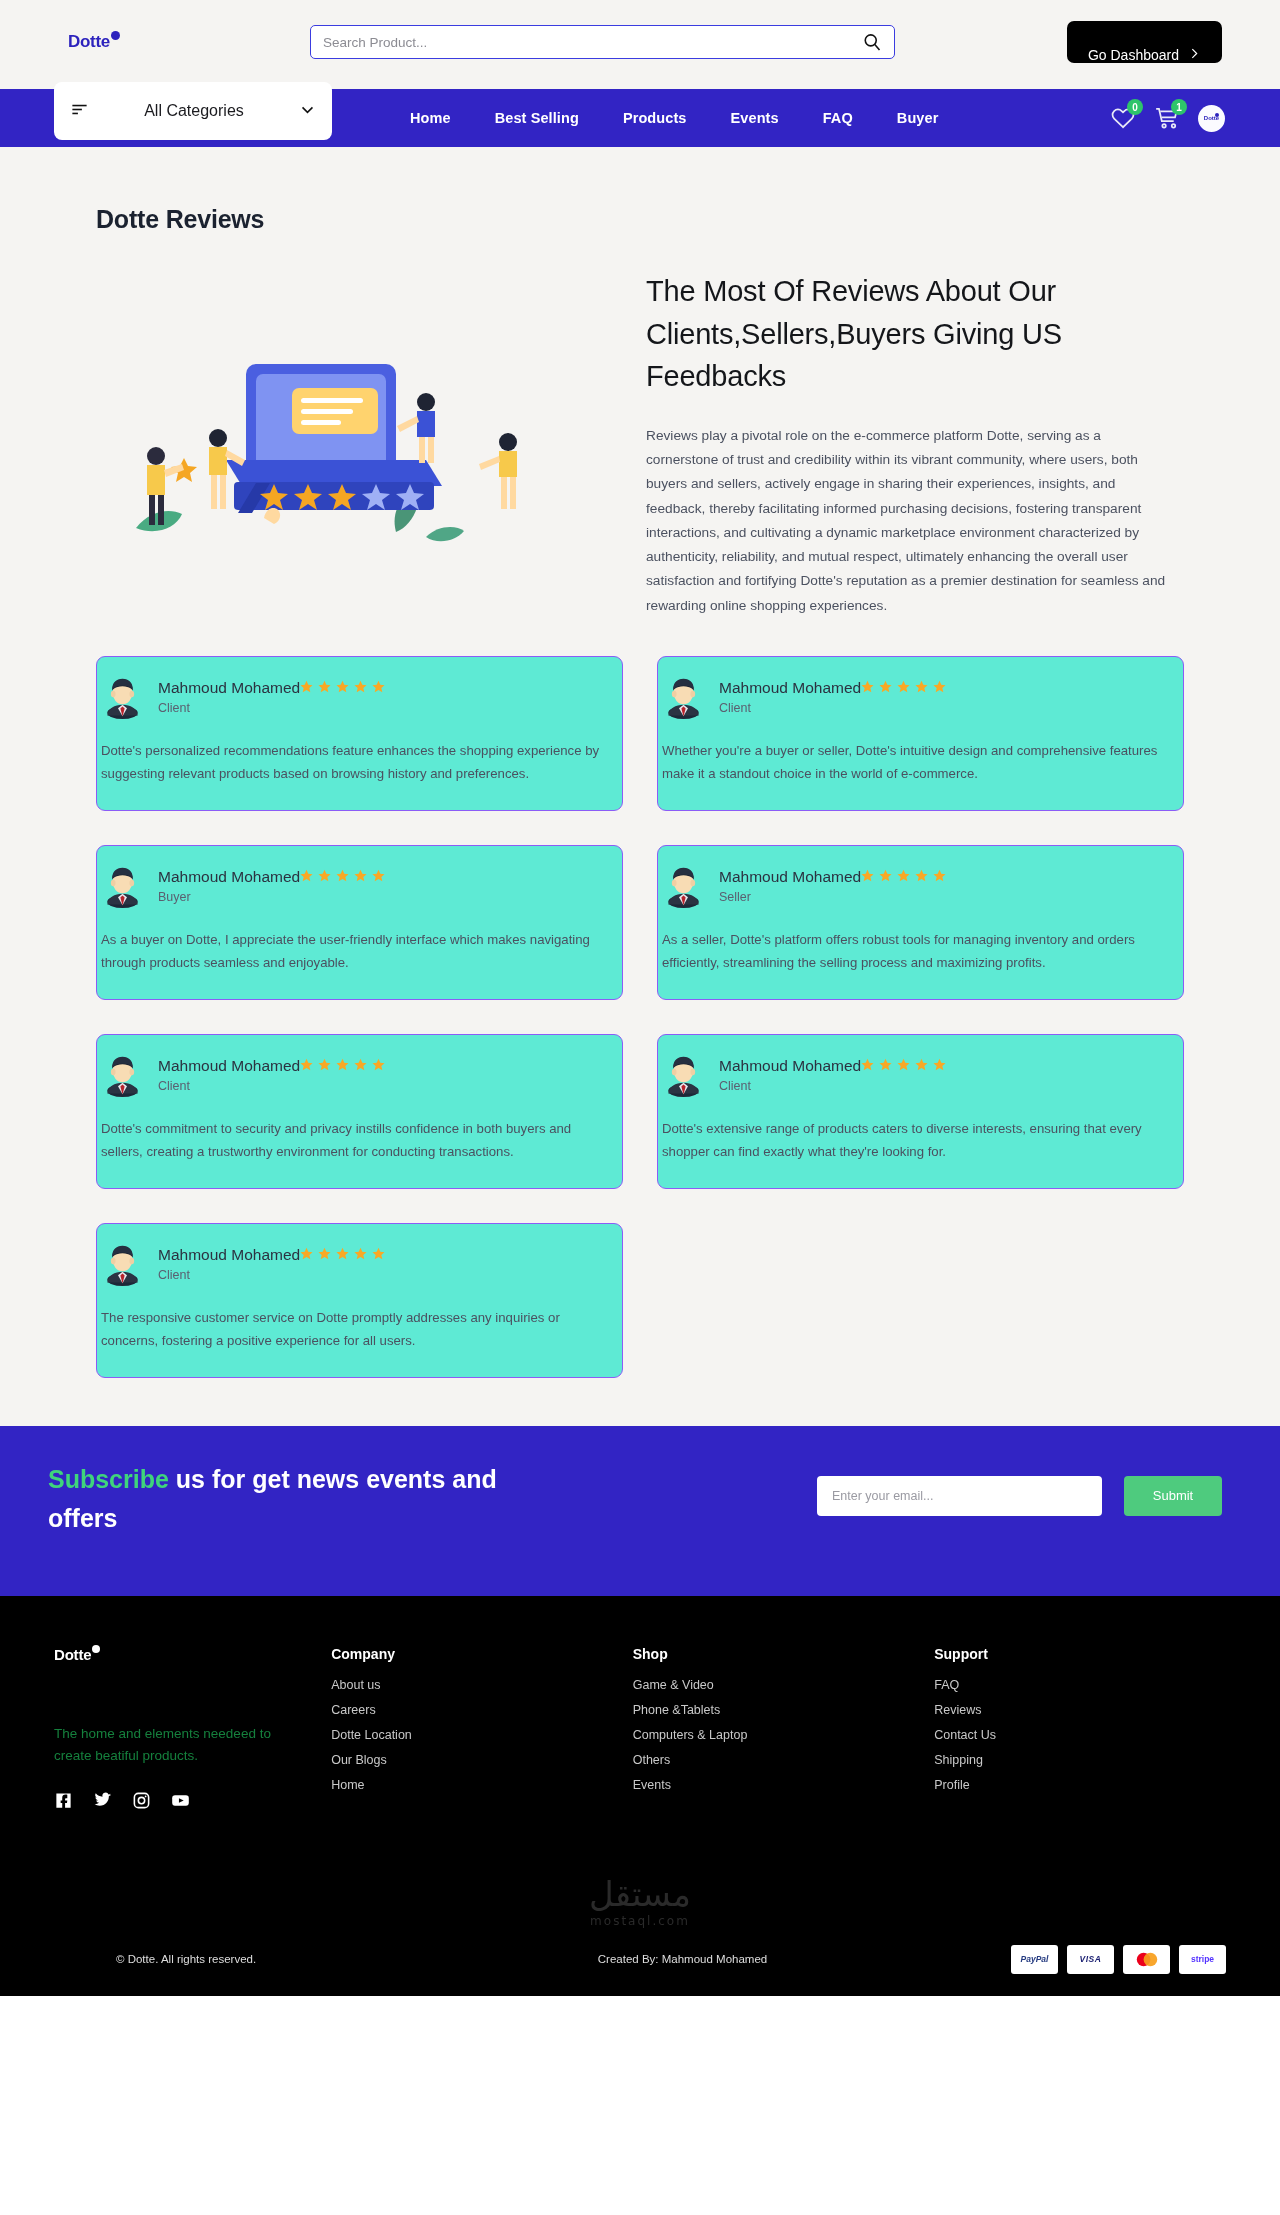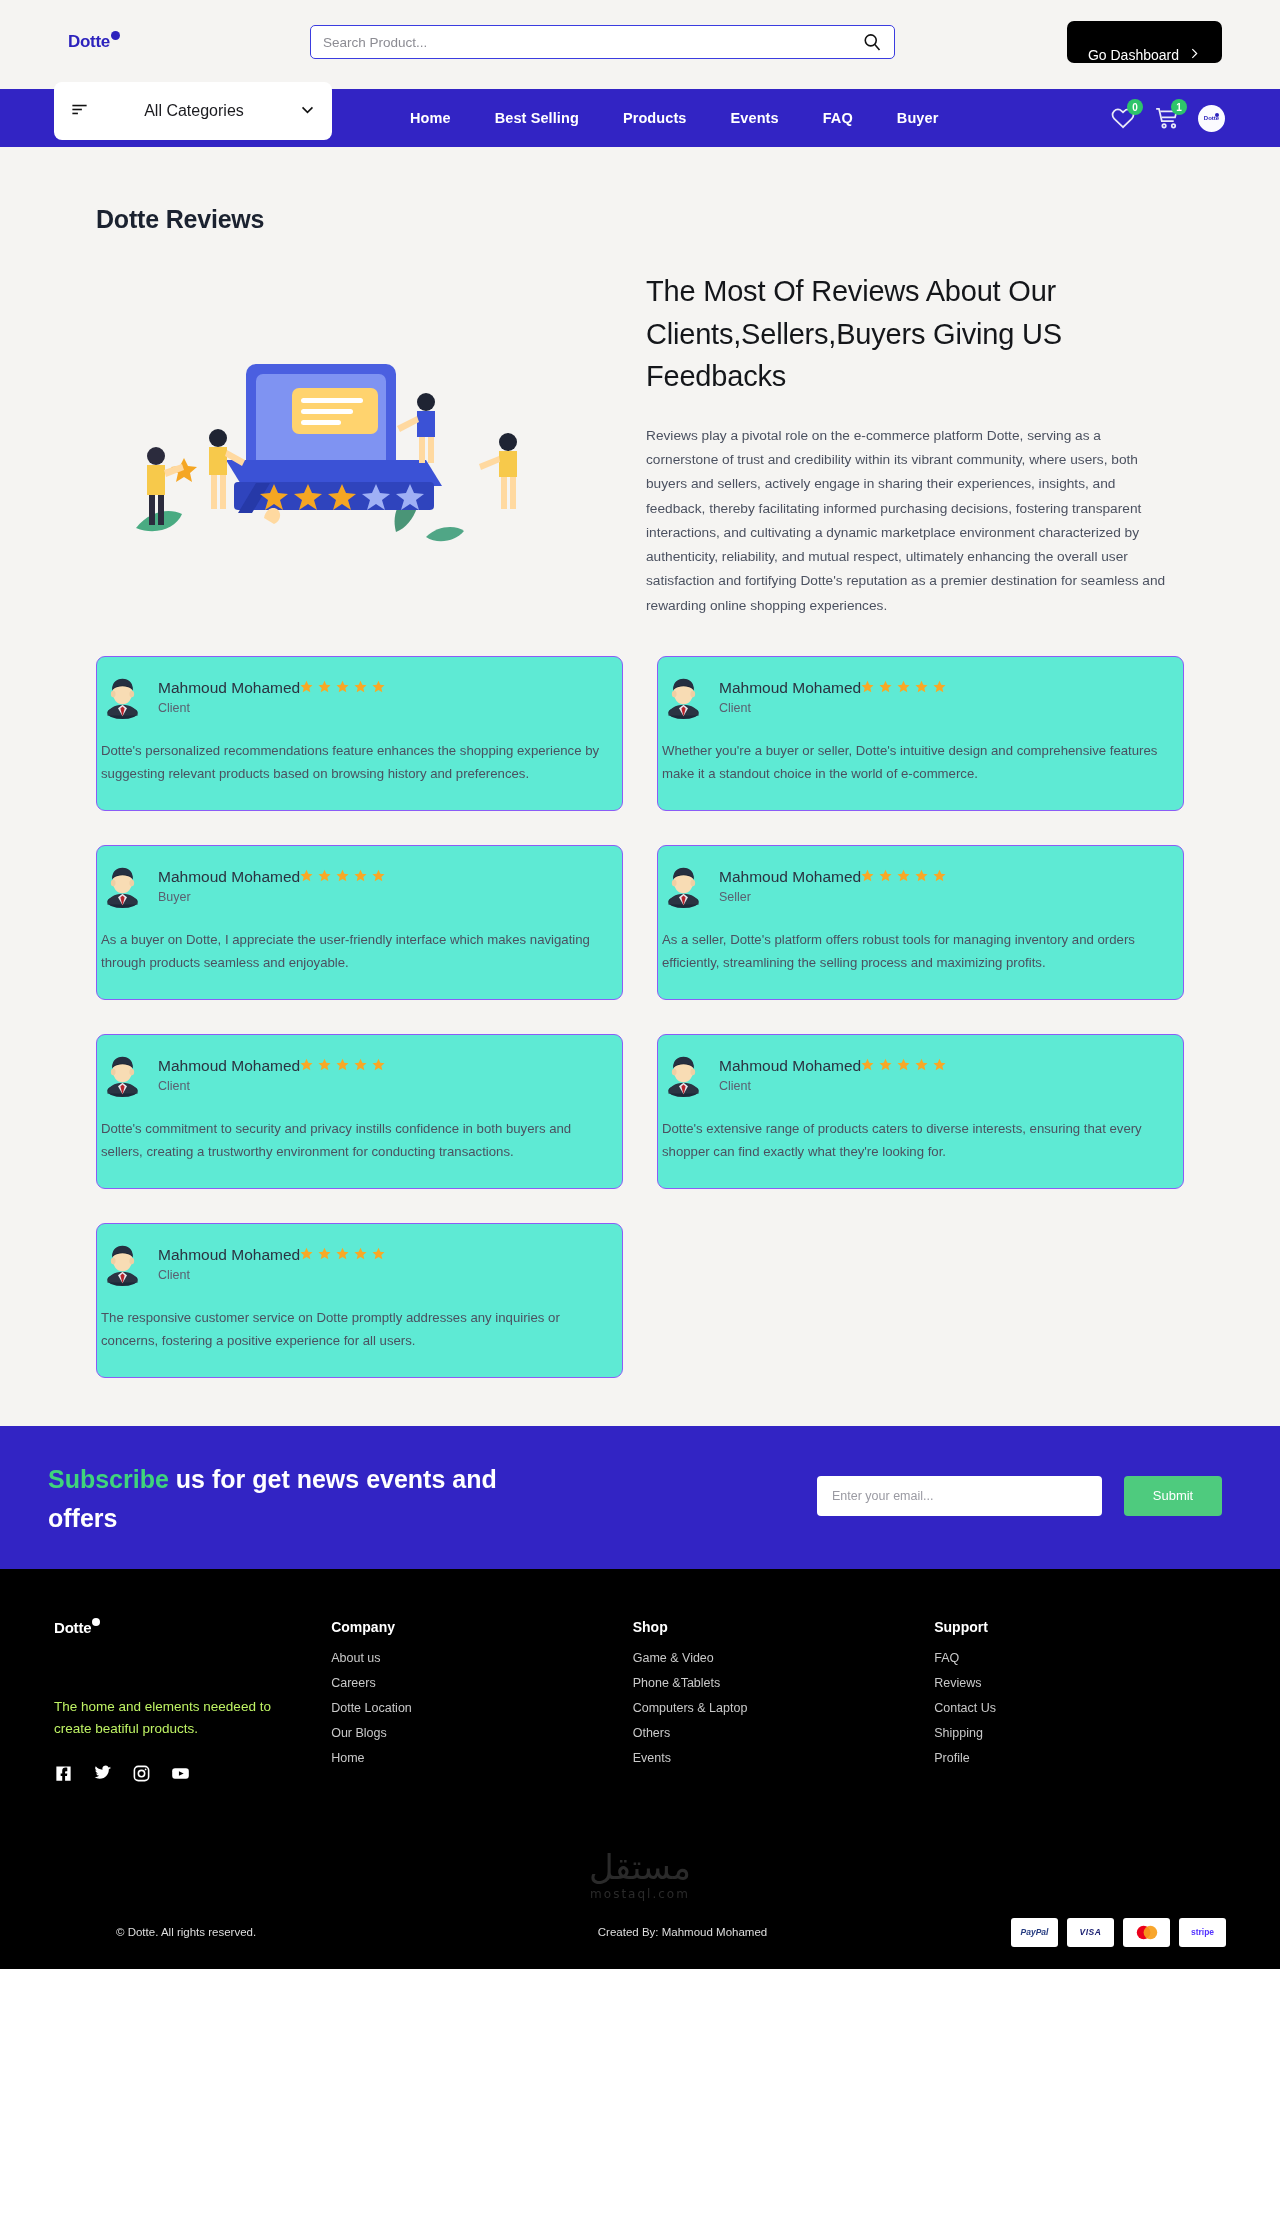--- a/index.html
+++ b/index.html
@@ -216,21 +216,21 @@
   .rev-text {
     margin-top: 20px;
     font-size: 13.2px;
     line-height: 1.78;
     color: #4b5160;
   }
 
   
   .subscribe {
     background: #3224c4;
-    height: 143px;
+    height: 170px;
     display: flex;
     align-items: center;
     position: relative;
   }
   .sub-head {
     position: absolute;
     left: 48px; top: 34px;
     font-size: 25px;
     font-weight: bold;
     color: #ffffff;
@@ -289,21 +289,21 @@
     letter-spacing: -0.2px;
   }
   .fbrand .d {
     display: inline-block; width: 8px; height: 8px; border-radius: 50%;
     background: #ffffff; position: relative; top: -7px; left: 1px;
   }
   .ftag {
     margin-top: 60px;
     font-size: 13.5px;
     line-height: 1.65;
-    color: #bef264;
+    color: #15803d;
     max-width: 240px;
   }
   .socials { display: flex; gap: 20px; margin-top: 24px; }
   .soc { width: 19px; height: 19px; cursor: pointer; }
   .fcol { width: 310px; }
   .fcol.narrow { width: 300px; }
   .fhead { font-size: 14px; font-weight: bold; margin-bottom: 13px; }
   .fcol ul { list-style: none; }
   .fcol li { margin-bottom: 7px; }
   .fcol a {

